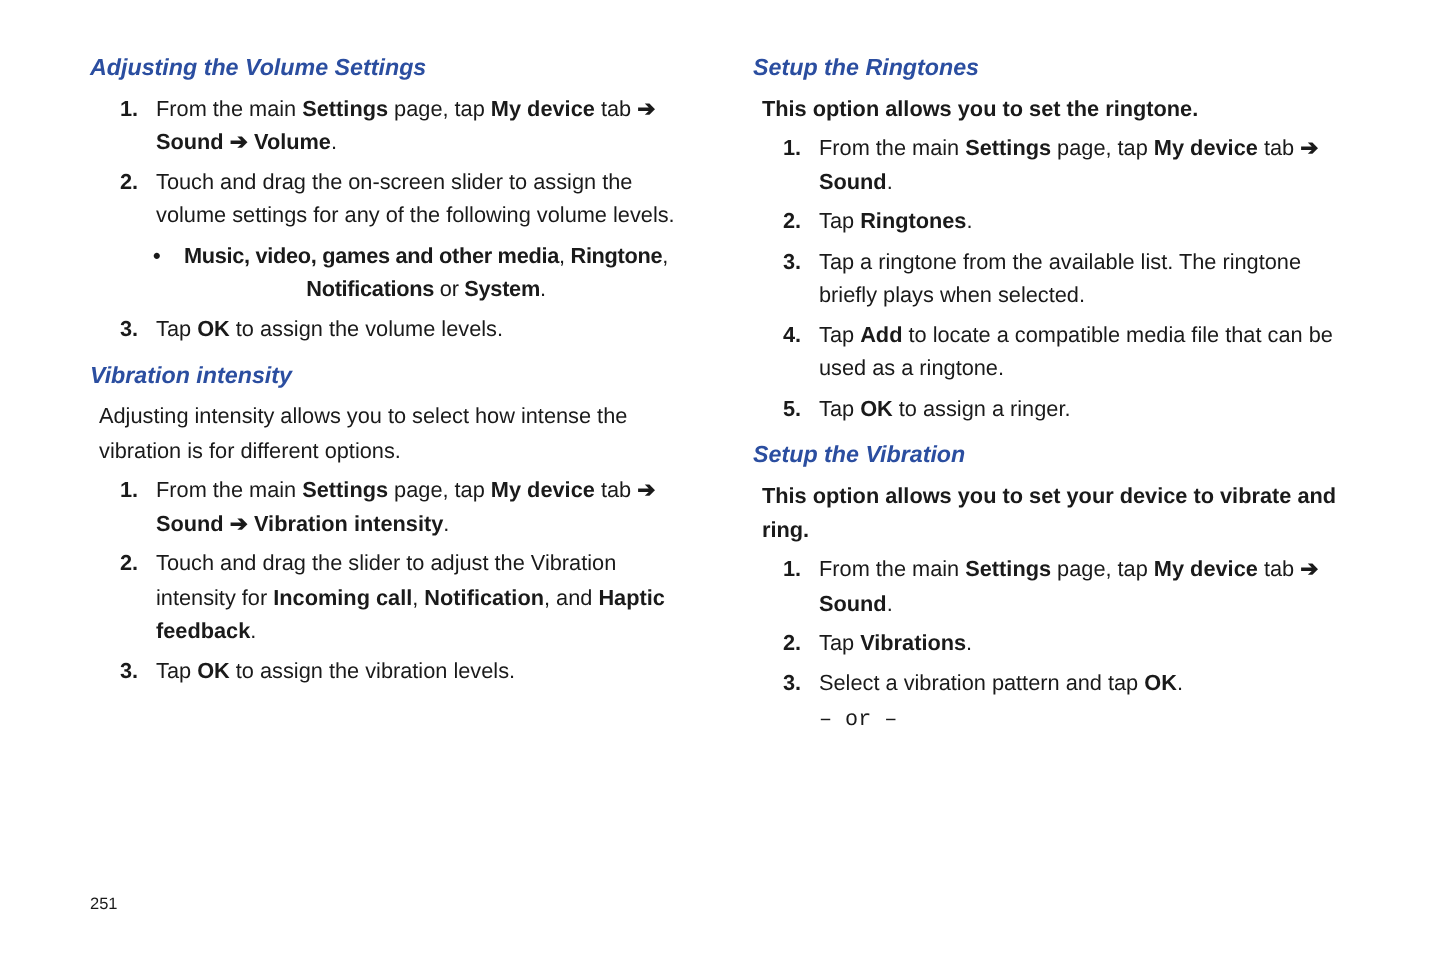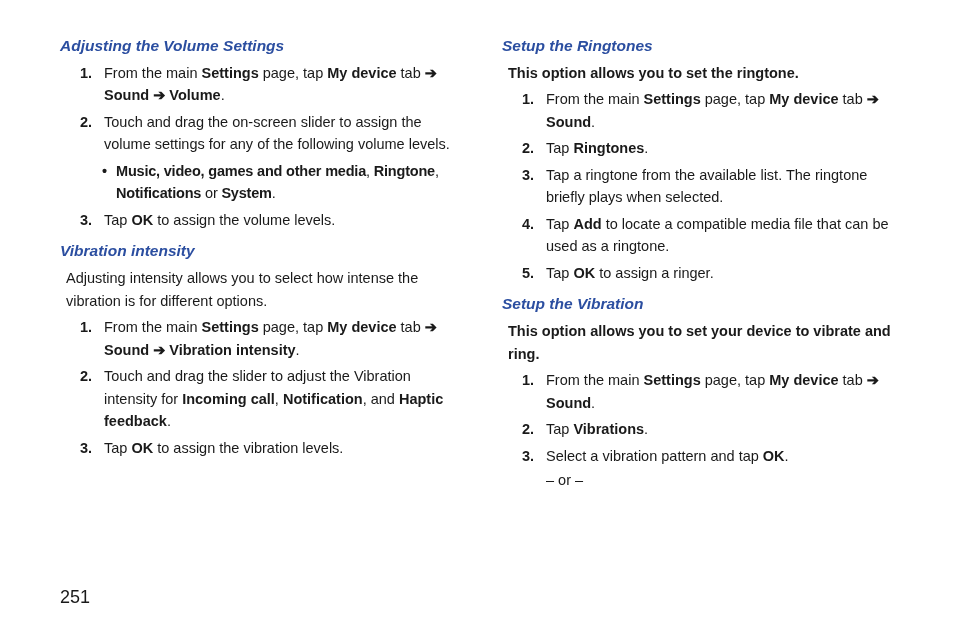--- a/index.html
+++ b/index.html
@@ -51,35 +51,37 @@
   ol.steps > li .num {
     position: absolute;
     left: 0;
     font-weight: bold;
   }
   .bullet-sub {
     position: relative;
     padding-left: 14px;
     margin-top: 4px;
     margin-left: -2px;
+    text-align: center;
   }
   .bullet-sub::before {
     content: "•";
     position: absolute;
     left: 0;
     font-weight: bold;
   }
   .or-line {
     margin: 2px 0;
+    font-family: Liberation Mono, monospace;
   }
   .page-num {
     position: absolute;
     bottom: 24px;
     left: 60px;
-    font-size: 18px;
+    font-size: 11px;
   }
   b { font-weight: bold; }
   .arrow { font-weight: bold; }
   .tight { letter-spacing: -0.2px; }
 </style>
 </head>
 <body>
 
 <div class="columns">
 

